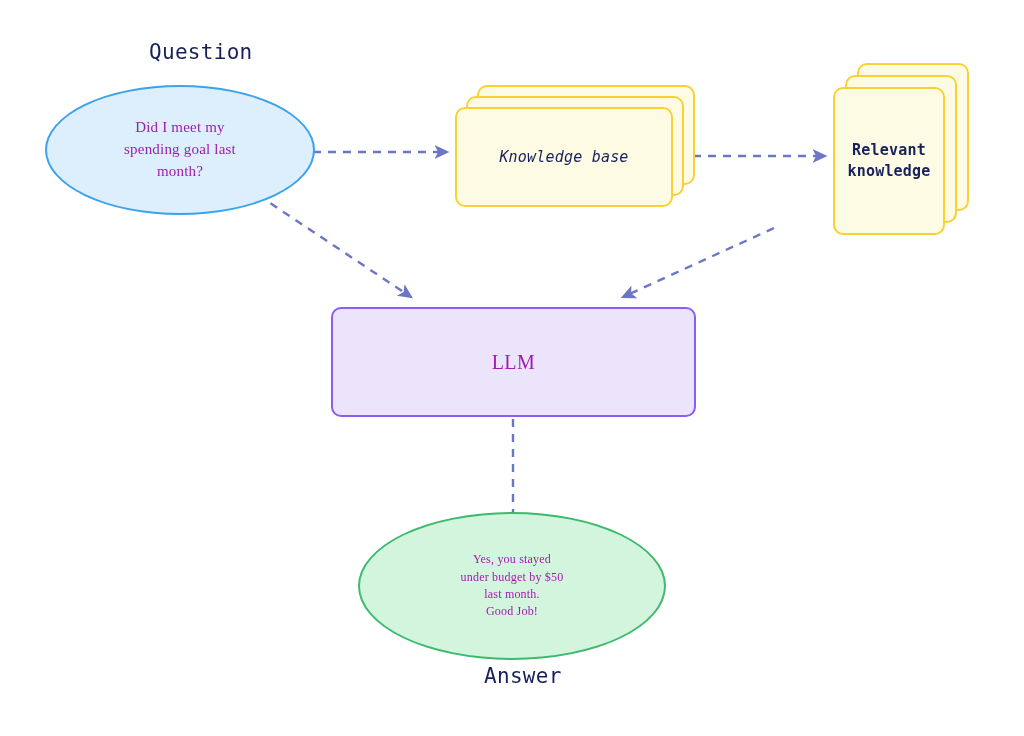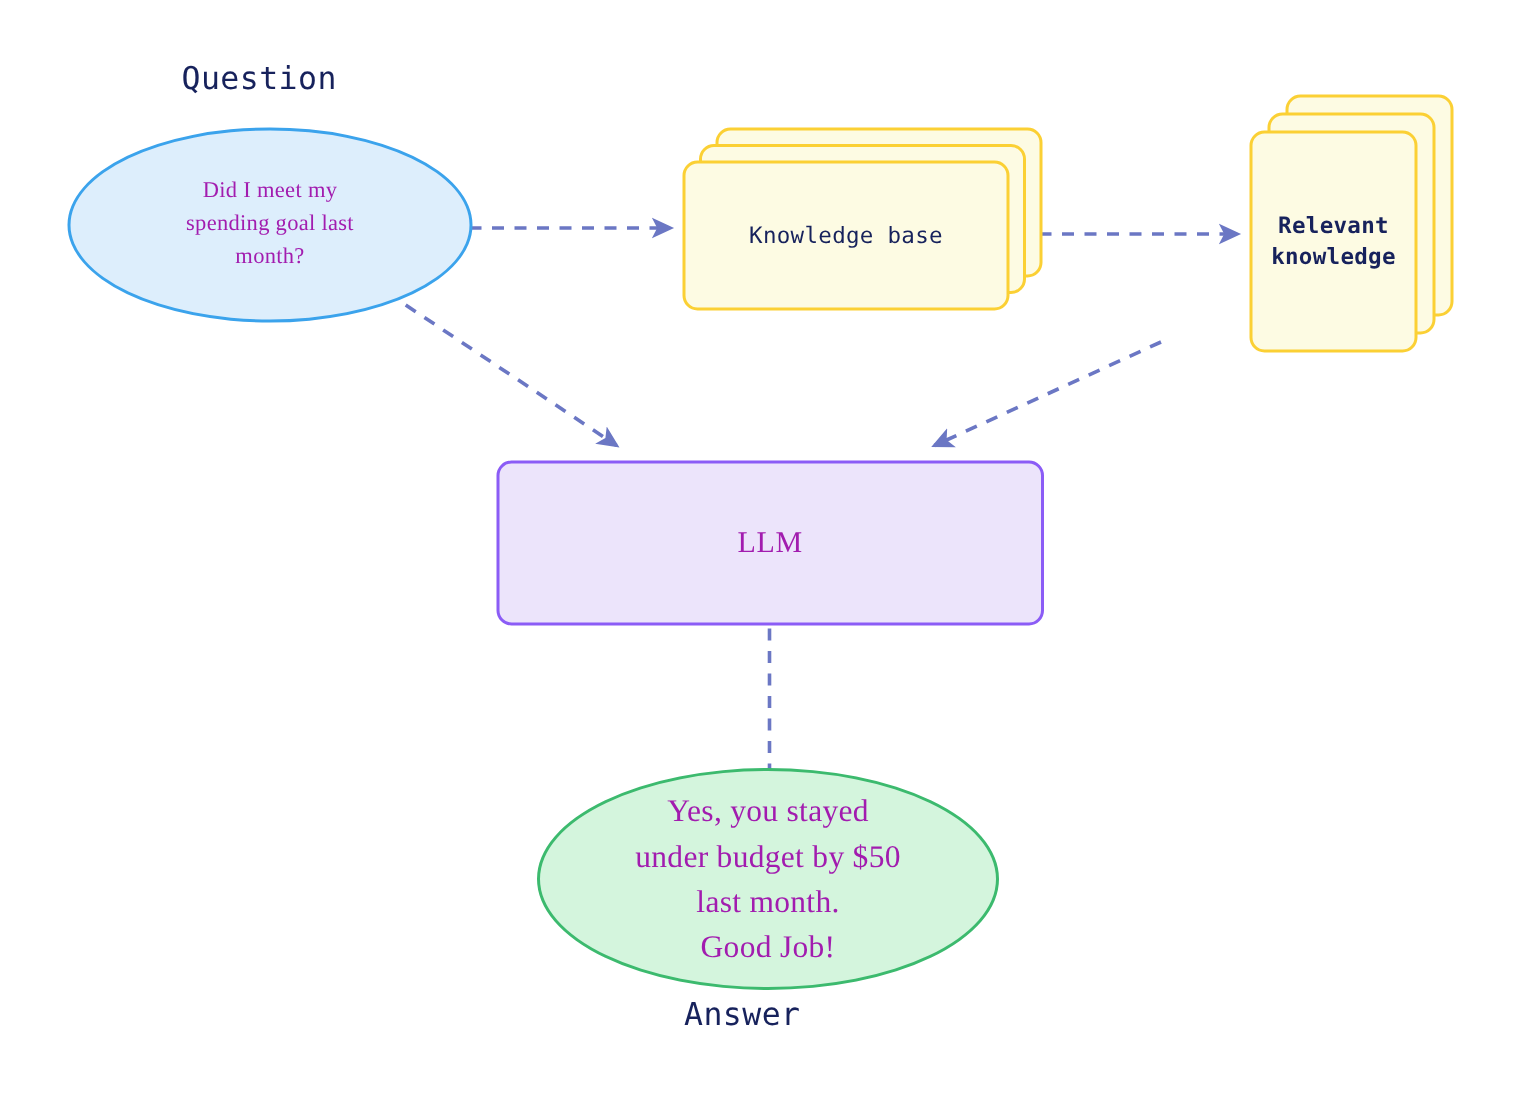--- a/index.html
+++ b/index.html
@@ -52,21 +52,21 @@
     line-height: 1.45;
     letter-spacing: 0.2px;
   }
   #answer-node {
     left: 358px;
     top: 512px;
     width: 308px;
     height: 148px;
     background: #d4f5dd;
     border: 2px solid #3cba6e;
-    font-size: 21px;
+    font-size: 12px;
     line-height: 1.45;
     letter-spacing: 0.2px;
     align-items: center;
   }
 
   
   .stack {
     position: absolute;
   }
   .card {
@@ -81,21 +81,21 @@
     align-items: center;
     justify-content: center;
     text-align: center;
     color: #17225c;
     font-size: 15px;
     line-height: 1.4;
     letter-spacing: 0.2px;
     font-family: "DejaVu Sans Mono", monospace;
   }
 
-  #kb-stack { left: 455px; top: 85px; width: 256px; height: 125px; }
+  #kb-stack { left: 455px; top: 85px; width: 256px; height: 125px; font-style: italic; }
   #kb-stack .c3 { left: 22px; top: 0;   width: 218px; height: 100px; }
   #kb-stack .c2 { left: 11px; top: 11px; width: 218px; height: 100px; }
   #kb-stack .c1 { left: 0;   top: 22px; width: 218px; height: 100px; }
 
   #rk-stack { left: 833px; top: 63px; width: 160px; height: 180px; }
   #rk-stack .c3 { left: 24px; top: 0;   width: 112px; height: 148px; }
   #rk-stack .c2 { left: 12px; top: 12px; width: 112px; height: 148px; }
   #rk-stack .c1 { left: 0;   top: 24px; width: 112px; height: 148px; font-weight: bold; }
 
   
@@ -113,20 +113,21 @@
   }
 
   
   .caption {
     position: absolute;
     color: #17225c;
     font-family: "DejaVu Sans Mono", monospace;
     font-size: 21px;
     letter-spacing: 0.3px;
     white-space: nowrap;
+    margin-left: 28px;
   }
   #question-caption { left: 121px; top: 40px; }
   #answer-caption  { left: 456px; top: 664px; }
   #aug-gen-caption {
     left: 373px;
     top: 435px;
     font-size: 21px;
   }
 </style>
 </head>

